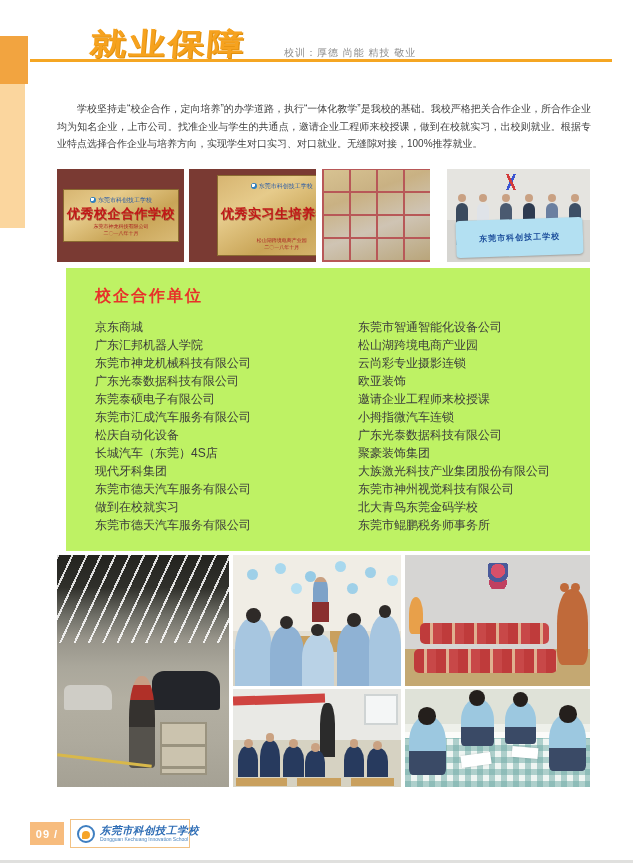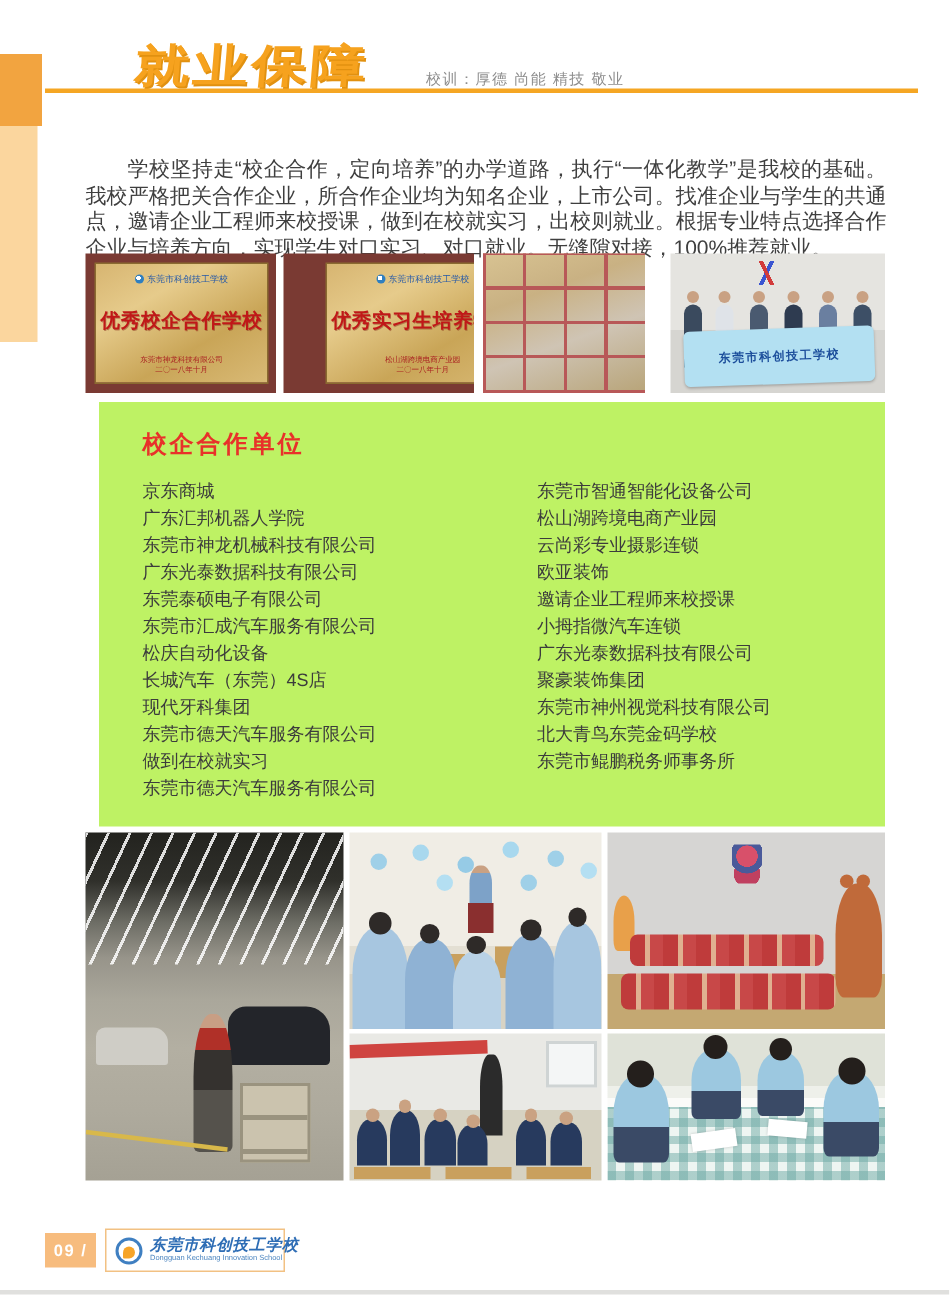--- a/index.html
+++ b/index.html
@@ -12,21 +12,21 @@
 
   
   .header-row{position:absolute;left:88px;top:24px;display:flex;align-items:flex-end;gap:10px;white-space:nowrap;}
   .page-title{font-size:30px;font-weight:900;color:#F6A21E;letter-spacing:2px;
     transform:scaleX(1.22) skewX(-4deg);transform-origin:left bottom;
     text-shadow:1px 1px 0 #e19110, 2px 2px 0 rgba(255,255,255,.6);}
   .motto{font-size:10px;color:#8d8d8d;letter-spacing:1px;padding-bottom:5px;margin-left:58px;}
   .divider{position:absolute;left:30px;top:59px;width:582px;height:3px;background:#F5A623;}
 
   
-  .intro{position:absolute;left:57px;top:90px;width:534px;font-size:14px;line-height:17.5px;
+  .intro{position:absolute;left:57px;top:90px;width:534px;font-size:10px;line-height:17.5px;
     color:#3f3f3f;text-indent:2em;text-align:justify;}
 
   
   .photo{position:absolute;overflow:hidden;}
   .strip-ph{top:169px;height:93px;}
   .plaque{background:#7a3a33;padding:6px;box-sizing:border-box;display:flex;}
   .plaque-gold{flex:1;background:linear-gradient(150deg,#d7b571 0%,#e6cb8b 30%,#c9a557 65%,#d9ba76 100%);
     border:1px solid #8a6a30;display:flex;flex-direction:column;align-items:center;justify-content:space-between;
     padding:6px 3px 4px 3px;box-sizing:border-box;}
   .plaque-school{font-size:6px;color:#2458a8;white-space:nowrap;}
@@ -131,21 +131,21 @@
   <div class="deco-light"></div>
 
   <div class="header-row">
     <div class="page-title">就业保障</div>
     <div class="motto">校训：厚德 尚能 精技 敬业</div>
   </div>
   <div class="divider"></div>
 
   <p class="intro">学校坚持走“校企合作，定向培养”的办学道路，执行“一体化教学”是我校的基础。我校严格把关合作企业，所合作企业均为知名企业，上市公司。找准企业与学生的共通点，邀请企业工程师来校授课，做到在校就实习，出校则就业。根据专业特点选择合作企业与培养方向，实现学生对口实习、对口就业。无缝隙对接，100%推荐就业。</p>
 
-  <div class="photo strip-ph plaque" style="left:57px;width:127px;">
+  <div class="photo strip-ph plaque" style="left:57px;width:127px;align-items:center;">
     <div class="plaque-gold">
       <div class="plaque-school"><span class="dot"></span><span>东莞市科创技工学校</span></div>
       <div class="plaque-title">优秀校企合作学校</div>
       <div class="plaque-foot"><span>东莞市神龙科技有限公司</span><br><span>二〇一八年十月</span></div>
     </div>
   </div>
 
   <div class="photo strip-ph plaque" style="left:189px;width:127px;padding-left:28px;">
     <div class="plaque-gold">
       <div class="plaque-school"><span class="dot"></span><span>东莞市科创技工学校</span></div>
@@ -187,20 +187,21 @@
       </ul>
     <ul class="partner-list partner-right">
         <li>东莞市智通智能化设备公司</li>
         <li>松山湖跨境电商产业园</li>
         <li>云尚彩专业摄影连锁</li>
         <li>欧亚装饰</li>
         <li>邀请企业工程师来校授课</li>
         <li>小拇指微汽车连锁</li>
         <li>广东光泰数据科技有限公司</li>
         <li>聚豪装饰集团</li>
+        <li>大族激光科技产业集团股份有限公司</li>
         <li>东莞市神州视觉科技有限公司</li>
         <li>北大青鸟东莞金码学校</li>
         <li>东莞市鲲鹏税务师事务所</li>
       </ul>
   </div>
 
   <div class="photo gal ph-workshop" style="left:57px;width:172px;height:232px;">
     <div class="lights"></div>
     <div class="car-l"></div>
     <div class="car-d"></div>

